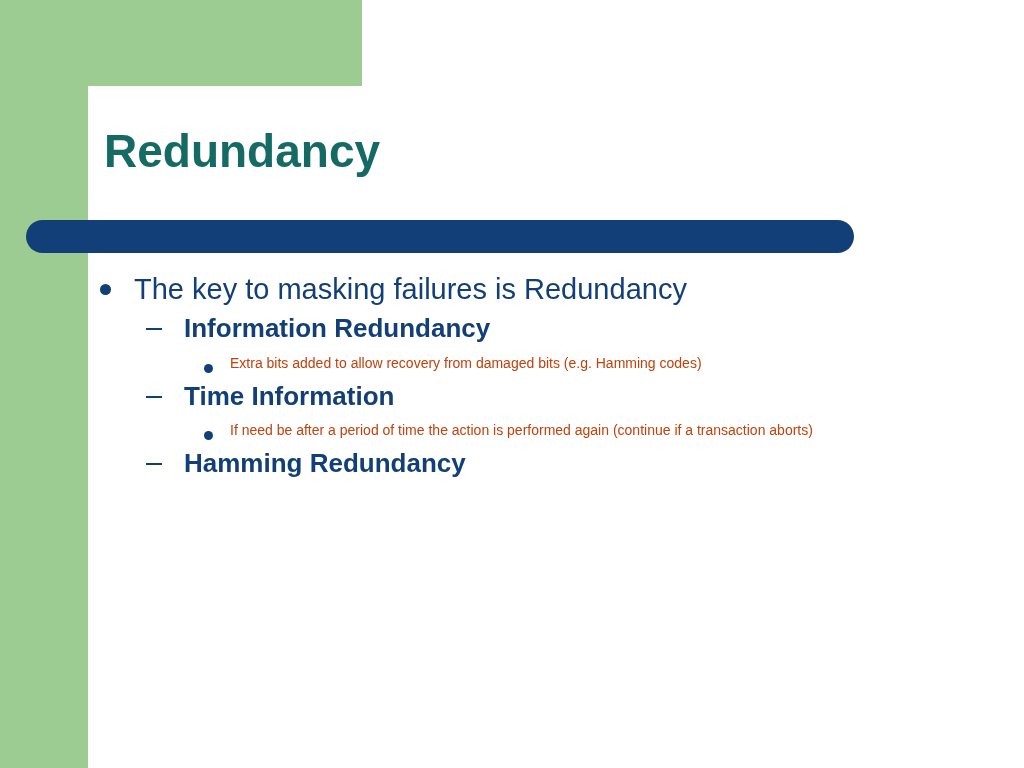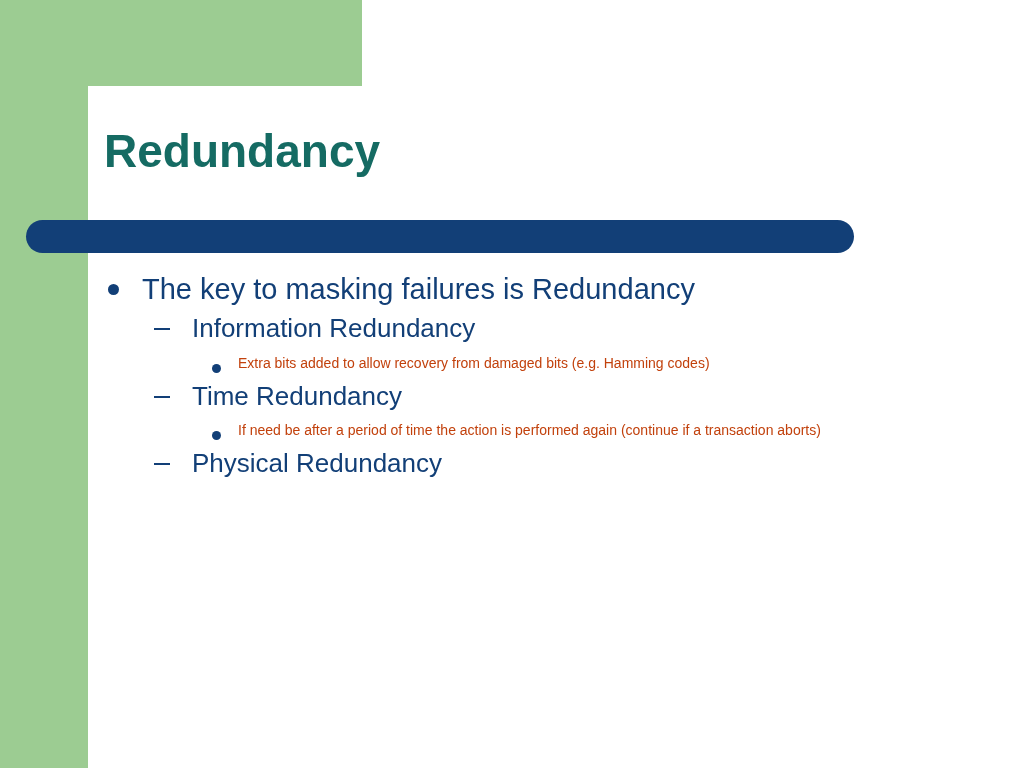--- a/index.html
+++ b/index.html
@@ -63,21 +63,21 @@
     position: absolute;
     left: 26px;
     top: 220px;
     width: 828px;
     height: 33px;
     background: #123f77;
     border-radius: 17px;
   }
   .body {
     position: absolute;
-    left: 98px;
+    left: 90px;
     top: 272px;
     width: 900px;
   }
   
   .lvl1 {
     position: relative;
     padding-left: 44px;
     margin: 0 0 6px 0;
     font-size: 29px;
     color: #123f77;
@@ -93,20 +93,21 @@
     background: #123f77;
   }
   
   .lvl2 {
     position: relative;
     padding-left: 94px;
     margin: 3px 0 2px 0;
     font-size: 26px;
     color: #123f77;
     line-height: 1.22;
+    font-weight: bold;
   }
   .lvl2 > .dash {
     position: absolute;
     left: 56px;
     top: 15px;
     width: 16px;
     height: 2px;
     background: #123f77;
   }
   
@@ -153,28 +154,28 @@
       <span>Information Redundancy</span>
     </p>
 
     <p class="lvl3">
       <span class="bullet"></span>
       <span>Extra bits added to allow recovery from damaged bits (e.g. Hamming codes)</span>
     </p>
 
     <p class="lvl2">
       <span class="dash"></span>
-      <span>Time Redundancy</span>
+      <span>Time Information</span>
     </p>
 
     <p class="lvl3">
       <span class="bullet"></span>
       <span>If need be after a period of time the action is performed again (continue if a transaction aborts)</span>
     </p>
 
     <p class="lvl2">
       <span class="dash"></span>
-      <span>Physical Redundancy</span>
+      <span>Hamming Redundancy</span>
     </p>
 
 
   </div>
 </div>
 
 </body></html>

